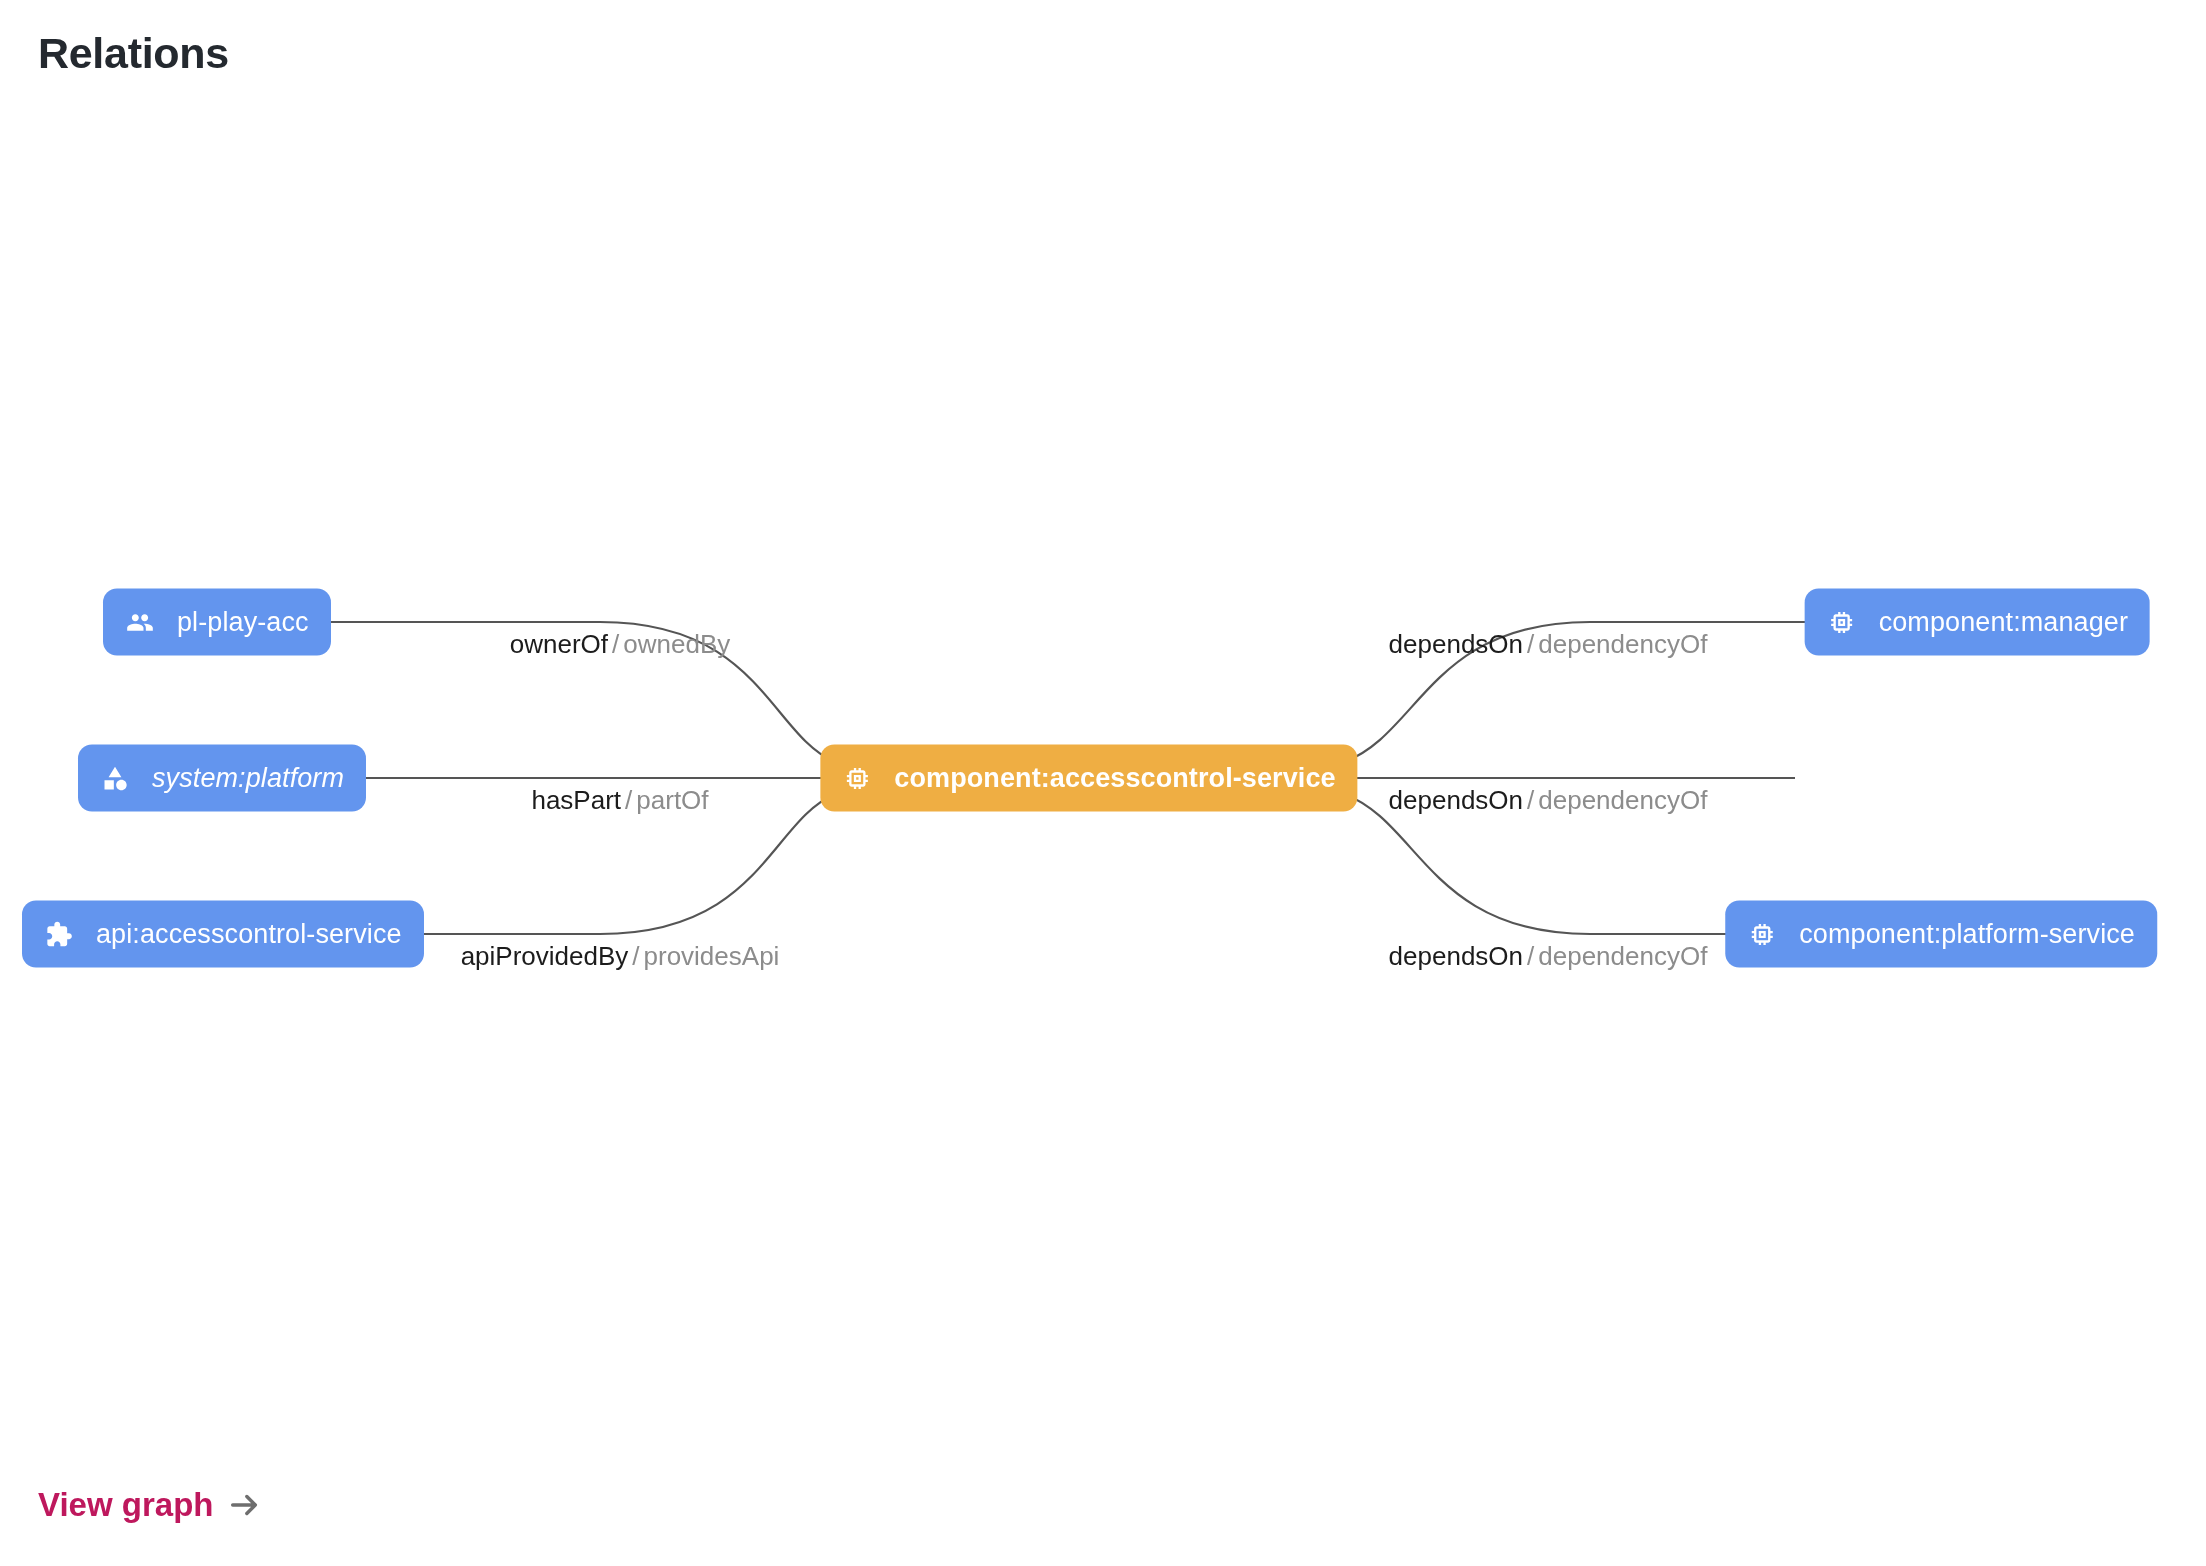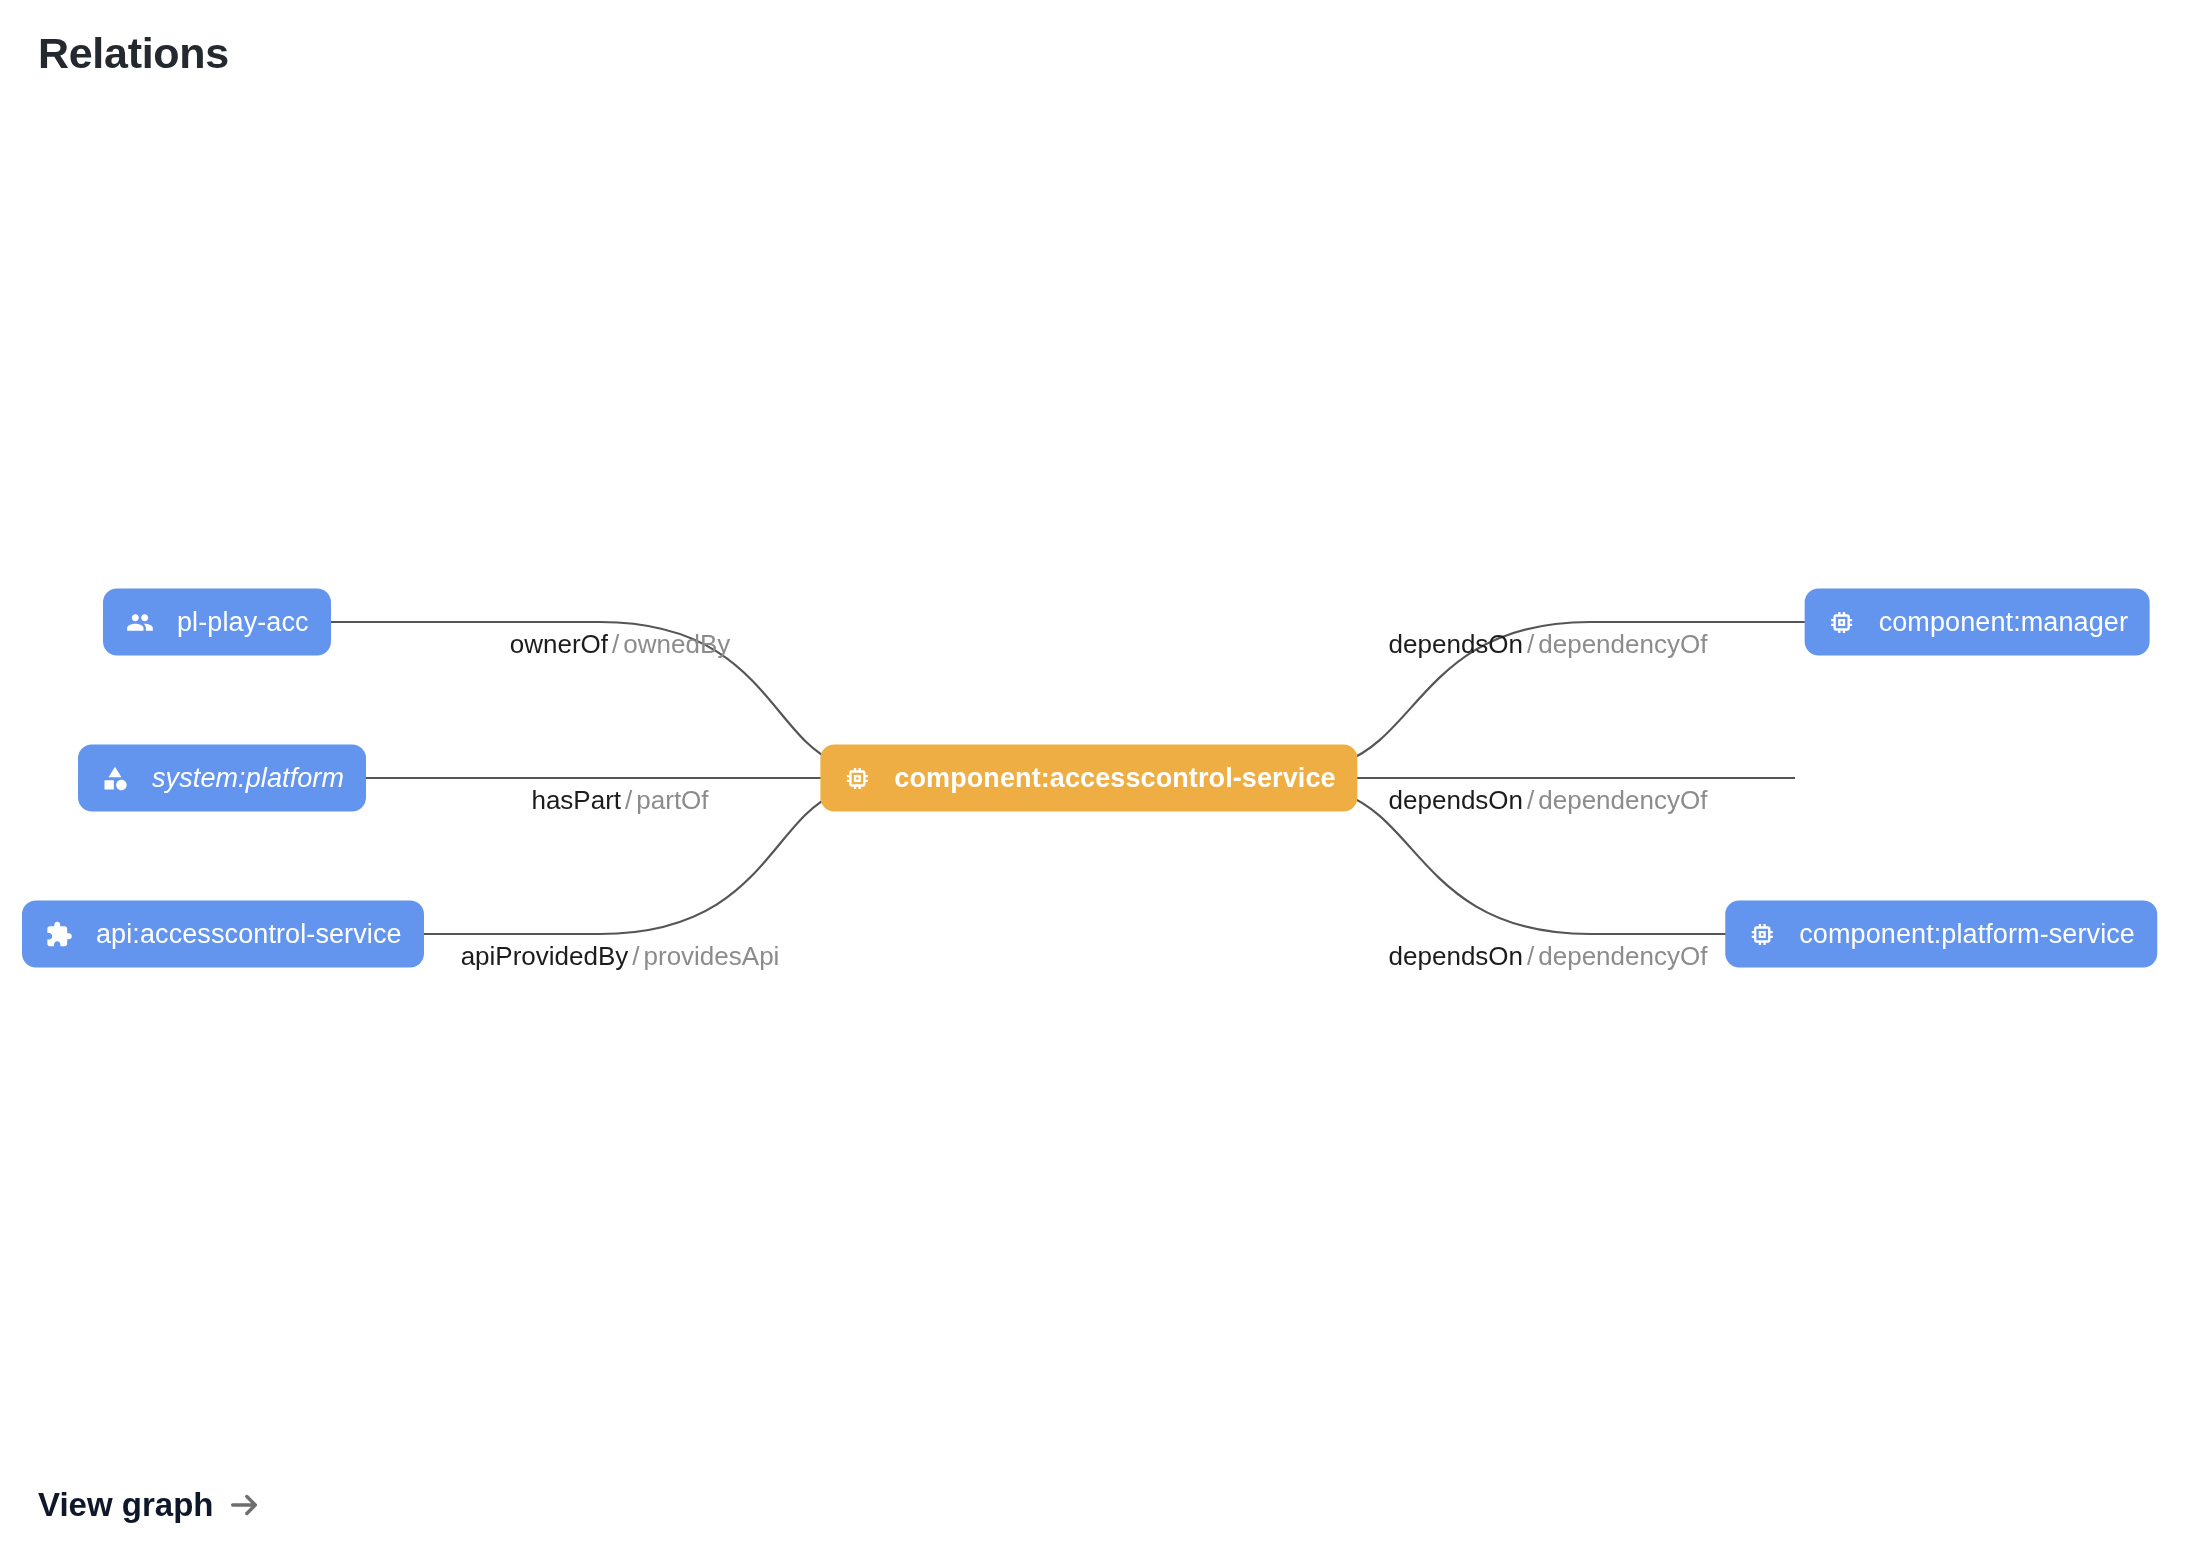--- a/index.html
+++ b/index.html
@@ -116,21 +116,21 @@
   
   #view-graph-link {
     position: absolute;
     left: 38px;
     top: 1486px;
     display: flex;
     align-items: center;
     gap: 14px;
     font-size: 33px;
     font-weight: 700;
-    color: #0f172a;
+    color: #be185d;
     text-decoration: none;
     cursor: pointer;
     white-space: nowrap;
   }
   #view-graph-link svg {
     width: 34px;
     height: 34px;
     display: block;
     stroke: #6e6e6e;
     stroke-width: 2.4;

